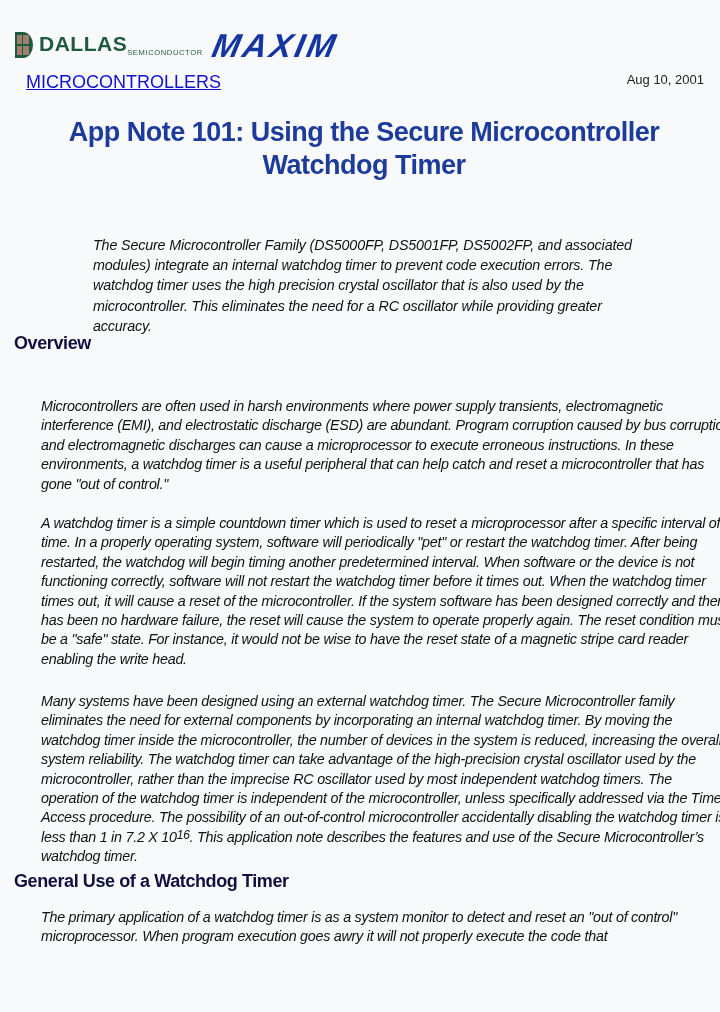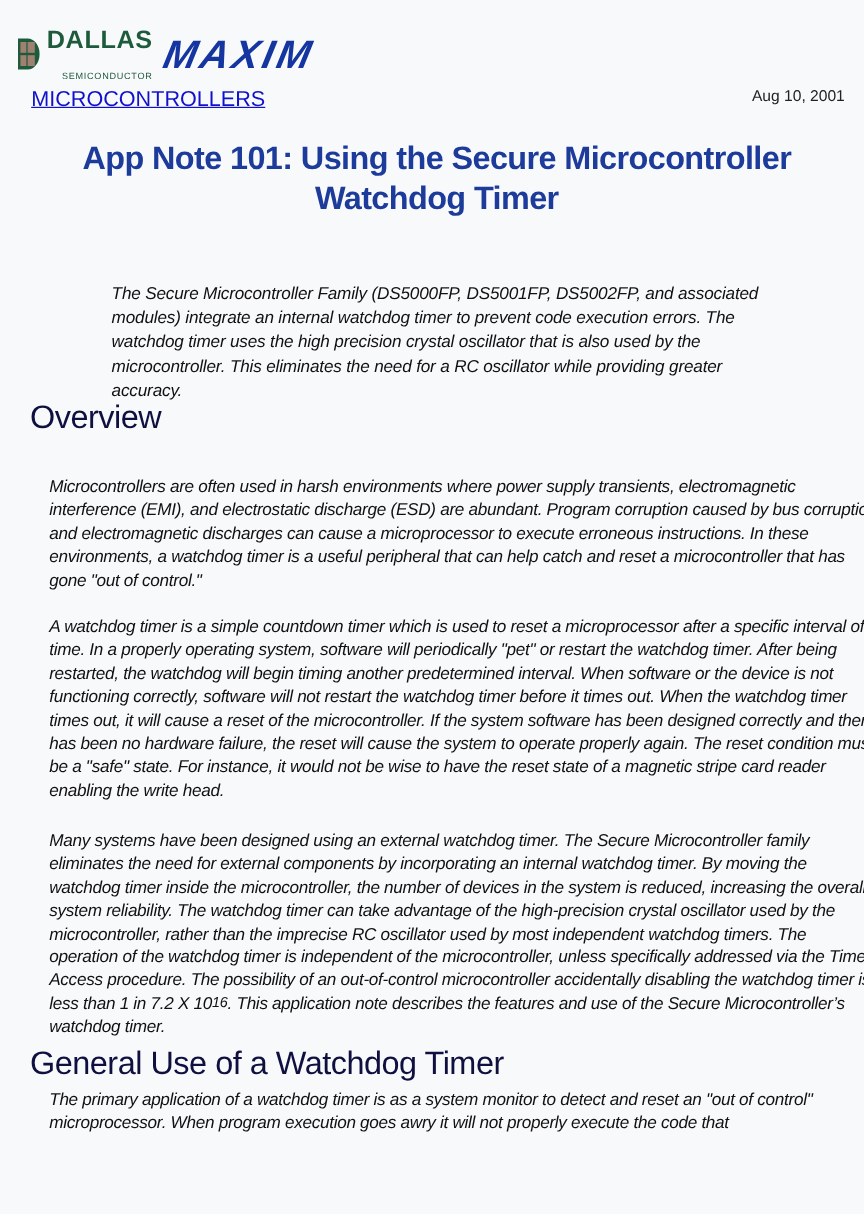--- a/index.html
+++ b/index.html
@@ -5,31 +5,31 @@
   html, body { margin:0; padding:0; }
   body {
     width:720px; height:1012px; overflow:hidden;
     background:#f8f9fb;
     font-family:"Liberation Sans", sans-serif;
     color:#111;
     position:relative;
   }
   .logo { position:absolute; left:12px; top:28px; height:34px; display:flex; align-items:center; }
   .dallas-mark { width:22px; height:28px; position:relative; margin-right:5px; }
-  .dallas-text { display:flex; flex-direction:column; line-height:1; margin-right:10px;align-items:flex-end; }
+  .dallas-text { display:flex; flex-direction:row; line-height:1; margin-right:10px; }
   .dallas-big { font-weight:bold; font-size:21px; color:#1e5a3c; letter-spacing:0.5px; }
   .dallas-small { font-weight:normal; font-size:7.6px; color:#1e5a3c; letter-spacing:0.6px; margin-top:16px; }
   .maxim { font-weight:bold; font-style:italic; font-size:33px; color:#1535a0; letter-spacing:3px; transform:skewX(-12deg); line-height:1; }
   .cat-link { position:absolute; left:26px; top:72px; font-size:18px; color:#1111cc; text-decoration:underline; }
   .date { position:absolute; right:16px; top:72px; font-size:13px; color:#222; }
   .title { position:absolute; left:0; width:728px; top:116px; text-align:center;
     font-size:27px; font-weight:bold; color:#1c3b9a; line-height:33px; letter-spacing:-0.5px; }
   .abstract { position:absolute; left:93px; top:211px; width:540px;
     font-size:14.3px; font-style:italic; line-height:20.2px; color:#111; letter-spacing:-0.15px;margin-top:24px; }
-  h2 { position:absolute; left:25px; margin:0; font-size:27px; font-weight:normal; color:#101040; letter-spacing:-0.4px; }
+  h2 { position:absolute; left:14px; margin:0; font-size:18px; font-weight:bold; color:#101040; letter-spacing:-0.4px; }
   .para { position:absolute; left:25px; width:690px; font-size:14.3px; line-height:19.4px; color:#111; letter-spacing:-0.25px; margin:16px;font-style:italic; }
   sup { font-size:12px; vertical-align:top; line-height:1; position:relative; top:1px; }
 </style>
 </head>
 <body>
 
 <div class="logo">
   <div class="dallas-mark">
     <svg width="22" height="28" viewBox="0 0 22 28">
       <path d="M3 1 H11 A10 13 0 0 1 11 27 H3 Z" fill="#1e5a3c"></path>

